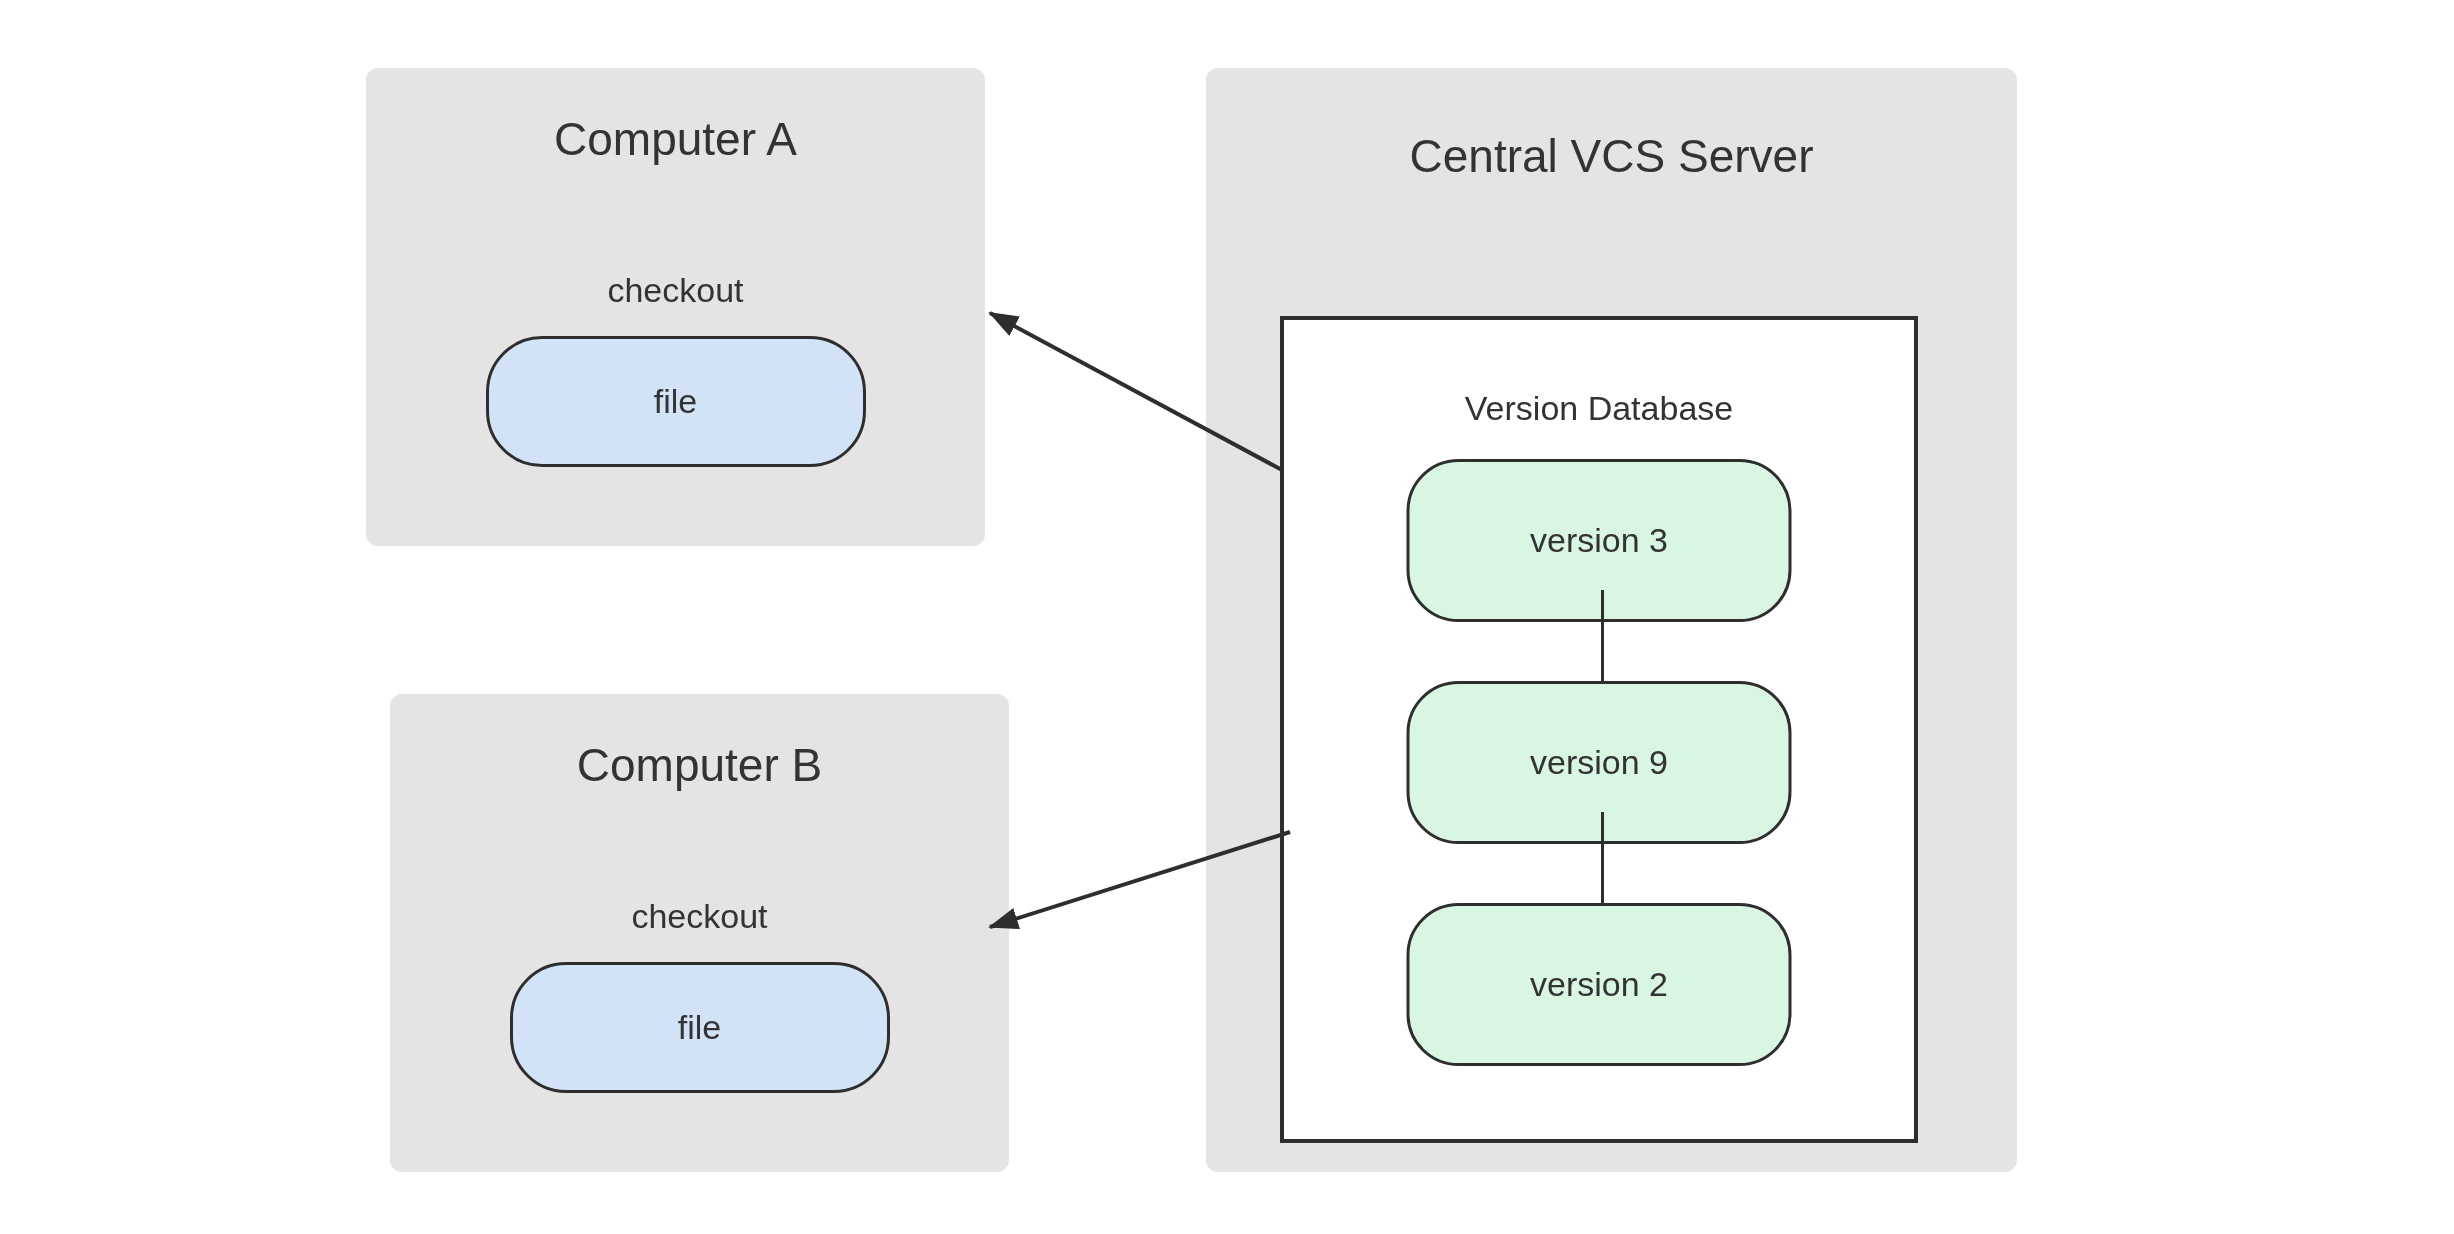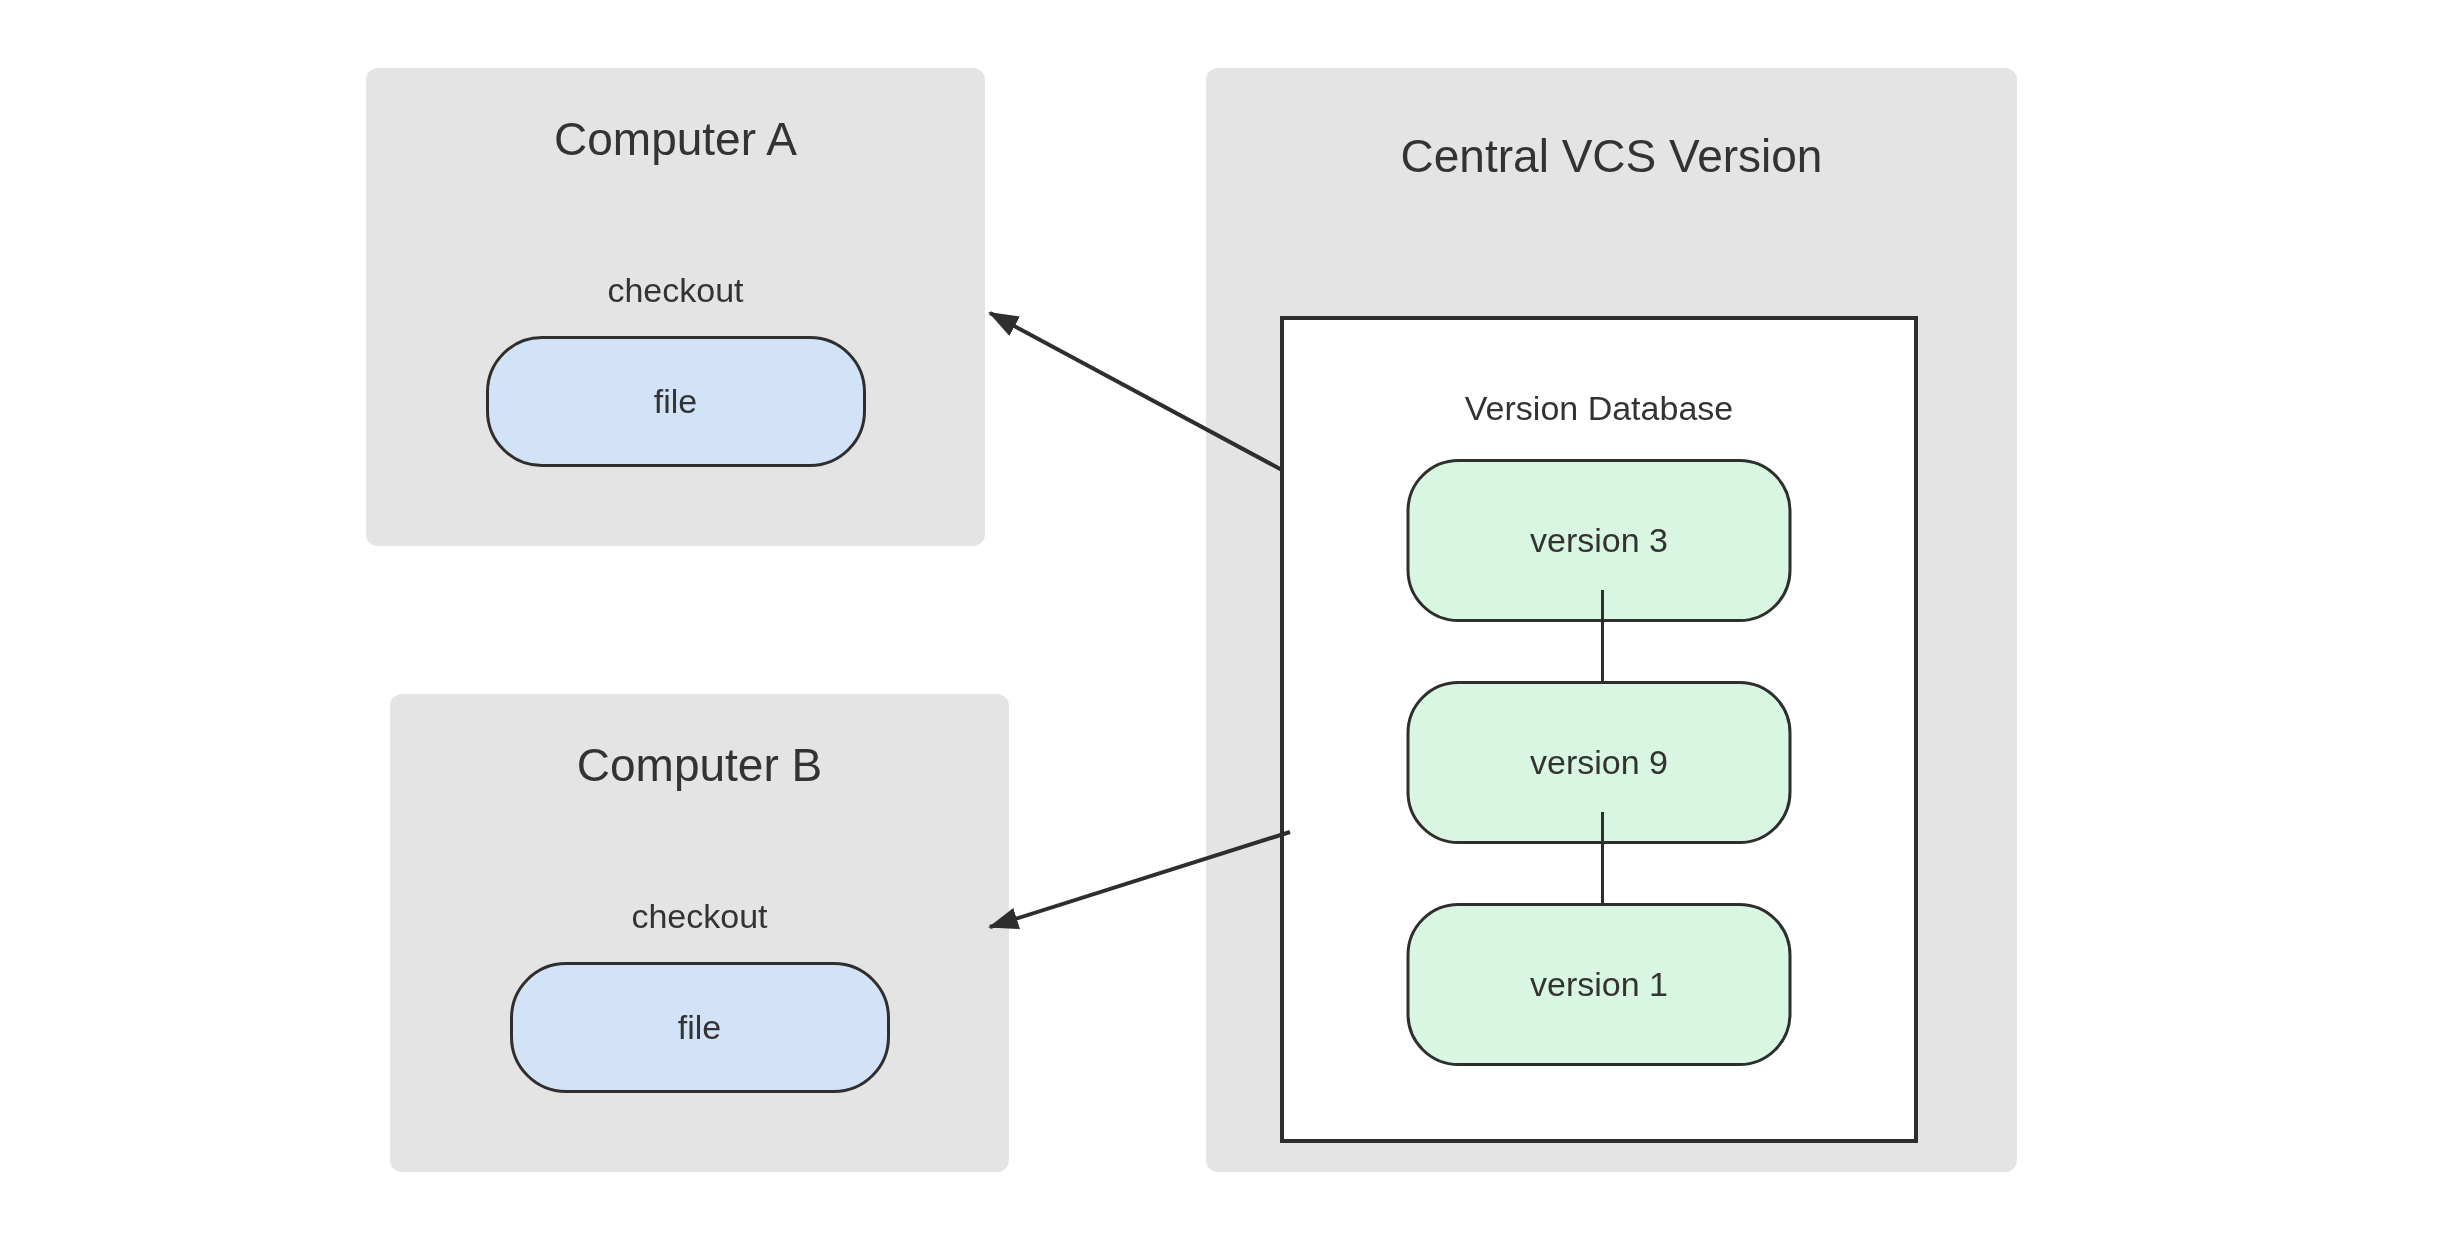--- a/index.html
+++ b/index.html
@@ -54,37 +54,37 @@
 
   <div class="group-box box-b">
     <div class="box-title">Computer B</div>
     <div class="small-label checkout-label">checkout</div>
     <div class="pill file-pill">
       <span>file</span>
     </div>
   </div>
 
   <div class="group-box box-server">
-    <div class="box-title server-title">Central VCS Version</div>
+    <div class="box-title server-title">Central VCS Server</div>
 
     <div class="db-box">
       <div class="small-label db-title">Version Database</div>
 
       <div class="pill version-pill v3">
         <span>version 3</span>
       </div>
       <div class="connector c32"></div>
 
       <div class="pill version-pill v2">
         <span>version 9</span>
       </div>
       <div class="connector c21"></div>
 
       <div class="pill version-pill v1">
-        <span>version 1</span>
+        <span>version 2</span>
       </div>
     </div>
   </div>
 
   <svg class="arrow-layer" viewBox="0 0 2454 1234">
     <defs>
       <marker id="arrowhead" markerUnits="userSpaceOnUse" markerWidth="32" markerHeight="24" refX="28" refY="11" orient="auto">
         <path d="M0,0 L30,11 L0,22 Z" fill="#2e2e2e"></path>
       </marker>
     </defs>

